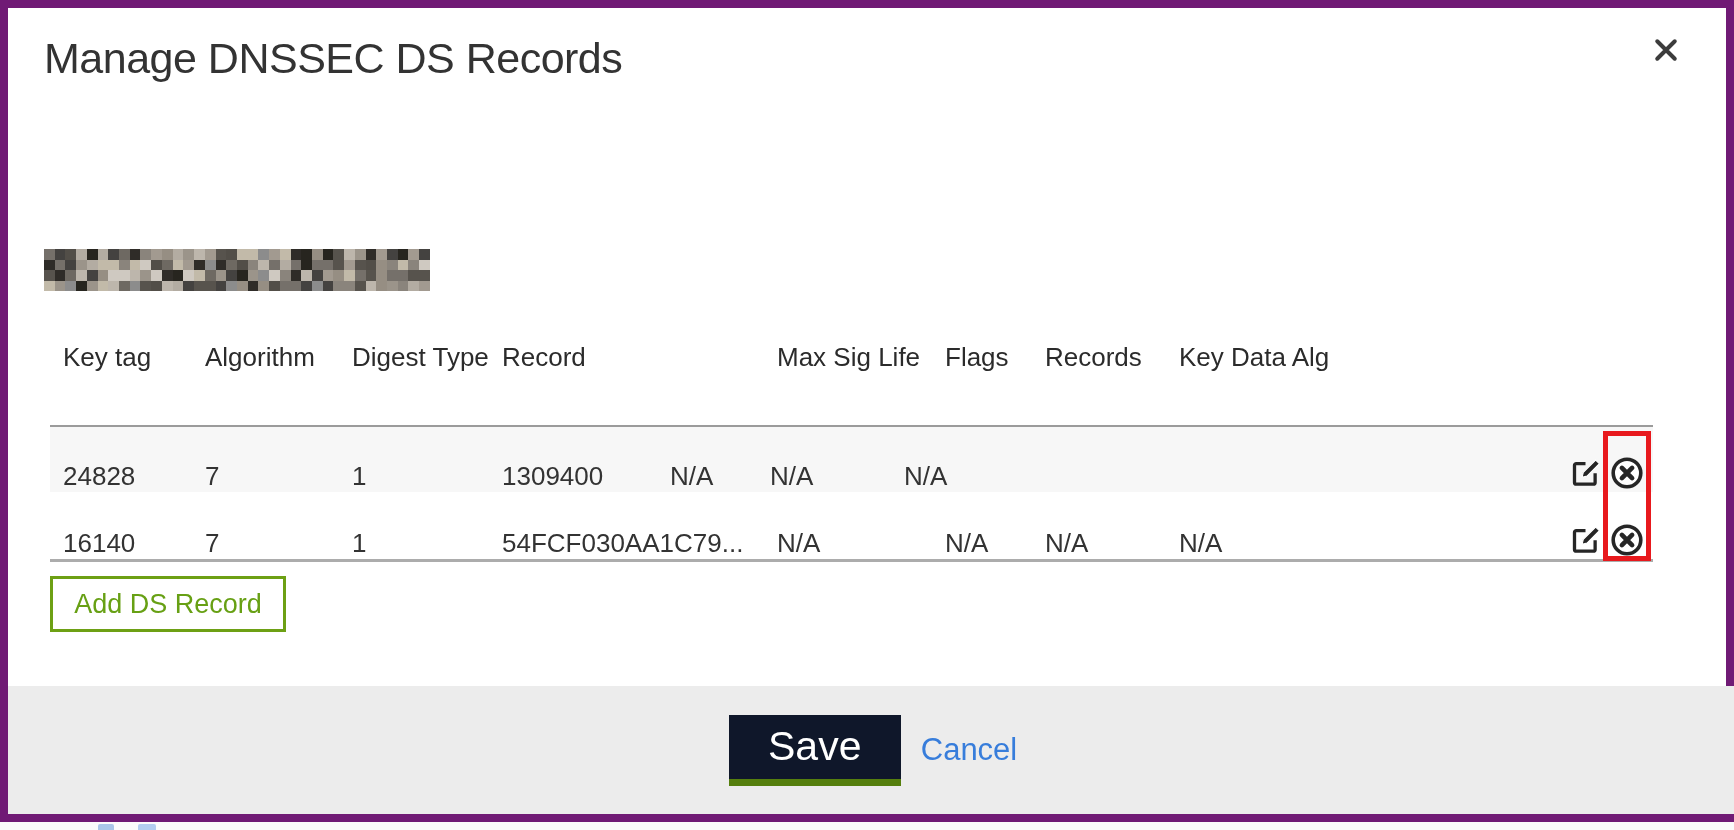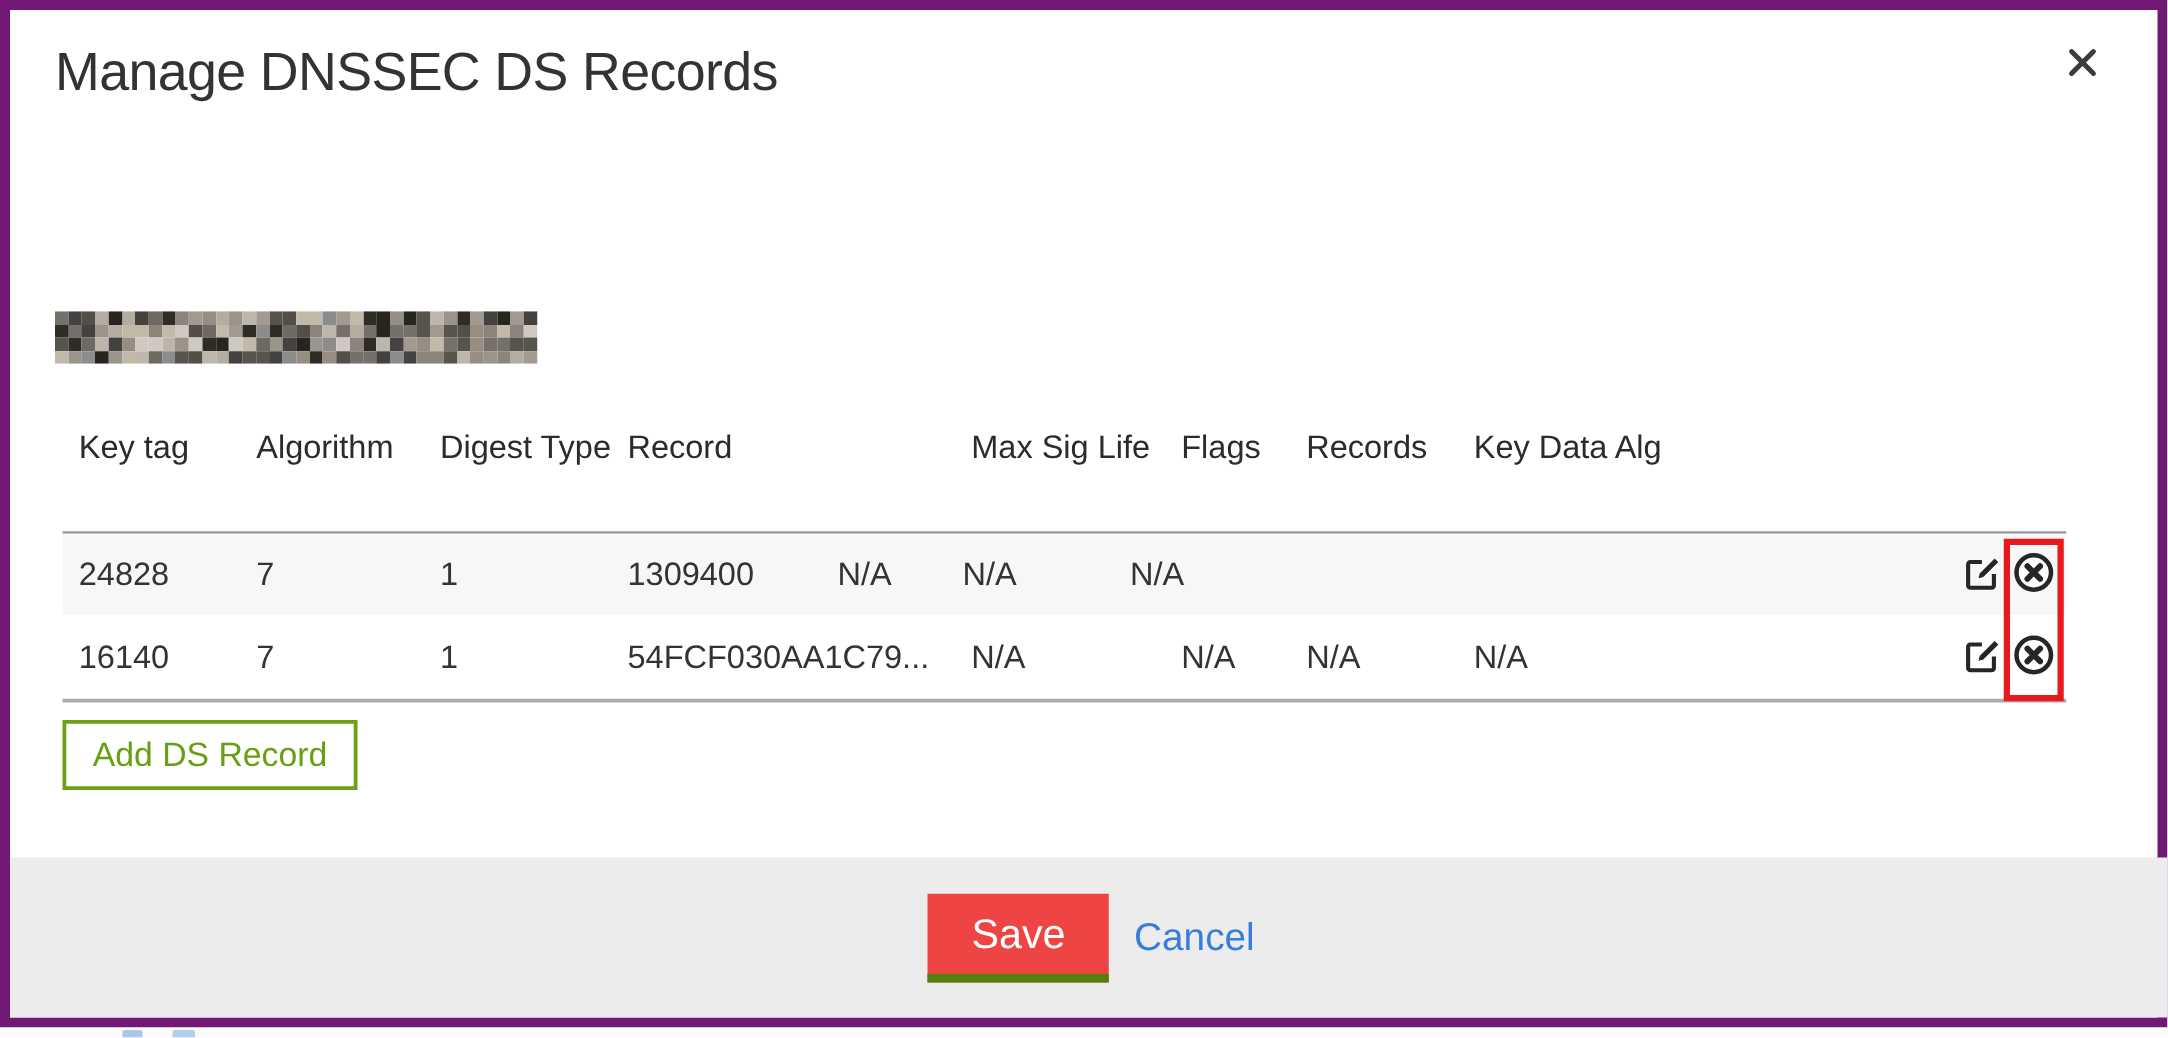--- a/index.html
+++ b/index.html
@@ -22,42 +22,42 @@
   .close-btn svg { display:block; }
 
   .redacted { position:absolute; left:36px; top:241px; width:386px; height:42px;
               display:flex; flex-wrap:wrap; overflow:hidden; }
   .redacted .px { width:10.72px; height:10.5px; }
 
   .instruction { position:absolute; left:36px; top:286px; font-size:29px; color:#333; }
 
   .ds-table { position:absolute; left:42px; top:334px; width:1603px; font-size:26px; color:#333; }
   .thead { display:flex; align-items:flex-start; height:85px; border-bottom:2px solid #9b9b9b; color:#2b2b2b; }
-  .trow  { display:flex; align-items:center; }
+  .trow  { display:flex; align-items:flex-end; }
   .row-0 { height:65px; background:#f7f7f7; }
   .row-1 { height:70px; background:#ffffff; border-bottom:3px solid #acacac; }
   .c1 { width:155px; padding-left:13px; } .c2 { width:147px; } .c3 { width:150px; }
   .c4 { width:275px; } .c5 { width:168px; } .c6 { width:100px; } .c7 { width:134px; }
   .c8 { width:168px; } .c9 { flex:1; }
   .c-act { width:110px; display:flex; align-items:center; justify-content:flex-end;
            gap:6px; padding-right:8px; }
   .icon-btn { width:36px; height:36px; display:flex; align-items:center; justify-content:center;
               cursor:pointer; background:transparent; border:none; }
 
   .red-annotation { position:absolute; left:1595px; top:423px; width:48px; height:130px;
                     border:5px solid #e8191d; pointer-events:none; z-index:5; }
 
   .add-btn { position:absolute; left:42px; top:568px; width:236px; height:56px;
              background:#fff; border:3px solid #6da014; color:#67a014; font-size:27px;
              display:flex; align-items:center; justify-content:center; cursor:pointer; }
 
   .footer { position:absolute; left:0; bottom:0; width:1730px; height:128px; background:#ececec;
             display:flex; align-items:center; justify-content:center; gap:20px; }
-  .save-btn { width:145px; height:71px; background:#ef4444; border:none;
-              border-bottom:7px solid #557f0e; color:#fff; font-size:33px;
+  .save-btn { width:172px; height:71px; background:#0f172a; border:none;
+              border-bottom:7px solid #557f0e; color:#fff; font-size:41px;
               display:flex; align-items:center; justify-content:center; cursor:pointer;
               font-family:inherit; }
   .cancel-link { font-size:31px; color:#377ddb; cursor:pointer; }
 </style>
 </head>
 <body>
 
 <div class="modal">
 
   <div class="title">Manage DNSSEC DS Records</div>

